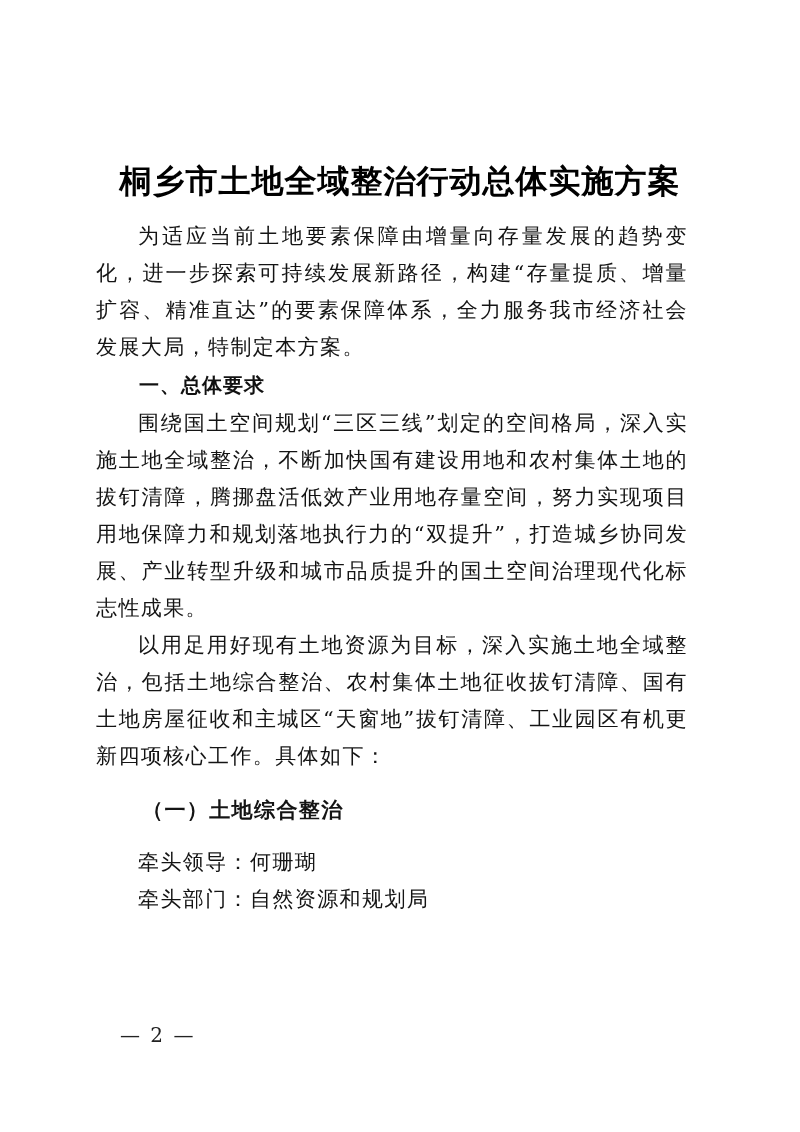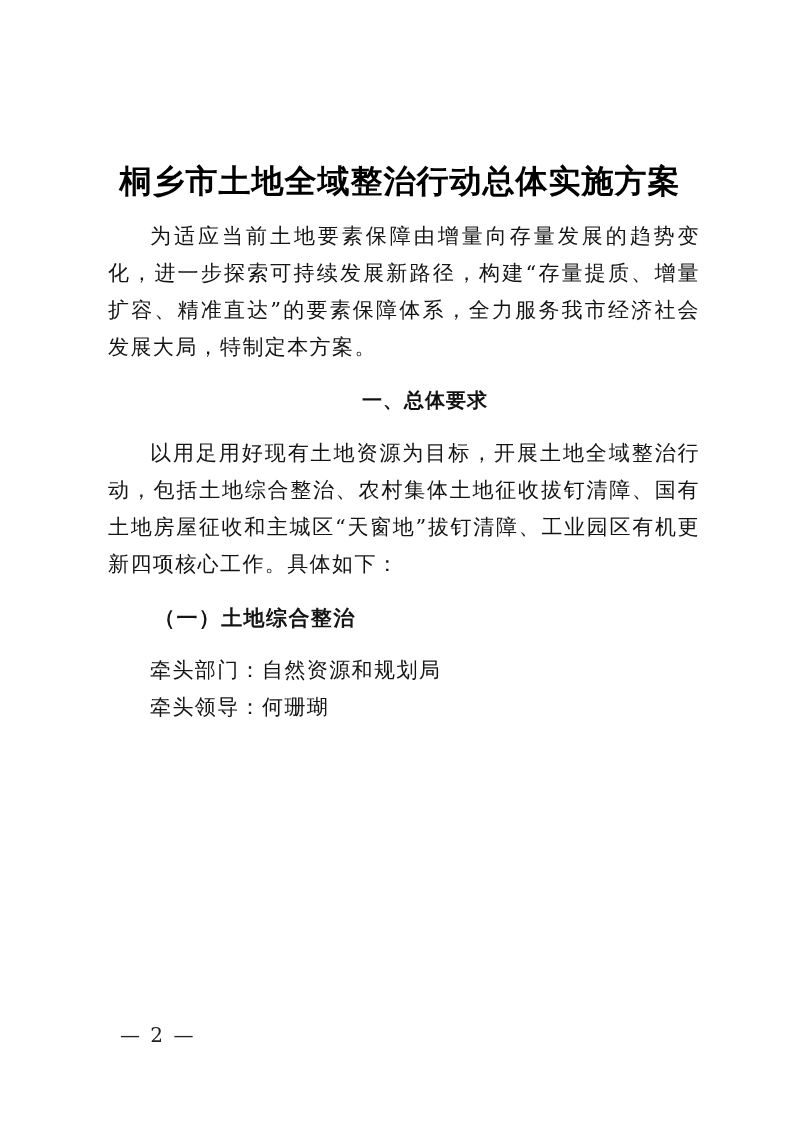--- a/index.html
+++ b/index.html
@@ -30,44 +30,43 @@
       text-align: center;
       font-size: 32px;
       font-weight: bold;
       letter-spacing: 1px;
       line-height: 44px;
       color: #000;
       font-family: "DejaVu Serif", "Liberation Serif", serif;
     }
     .body-text {
       position: absolute;
-      left: 108px;
+      left: 96px;
       width: 592px;
       top: 218px;
     }
     .para {
       font-size: 21px;
       line-height: 37px;
       margin: 0;
       text-align: justify;
       text-align-last: left;
       letter-spacing: 1.4px;
       color: #141414;
     }
     .indent { text-indent: 42px; }
     .heading-1 {
       font-family: "DejaVu Sans", "Liberation Sans", sans-serif;
       font-weight: bold;
       font-size: 20px;
       line-height: 37px;
-      margin: 16px;
+      margin: 1px;
       text-indent: 42px;
       color: #111;
       letter-spacing: 1px;
-      text-align: center;
     }
     .heading-2 {
       font-size: 21px;
       line-height: 37px;
       margin: 16px;
       text-indent: 30px;
       letter-spacing: 1.4px;
       color: #141414;
     }
     .page-number {
@@ -86,24 +85,25 @@
 
 <div class="page">
 
   <h1 class="title">桐乡市土地全域整治行动总体实施方案</h1>
 
   <div class="body-text">
 
     <p class="para indent">为适应当前土地要素保障由增量向存量发展的趋势变化，进一步探索可持续发展新路径，构建“存量提质、增量扩容、精准直达”的要素保障体系，全力服务我市经济社会发展大局，特制定本方案。</p>
 
     <h2 class="heading-1">一、总体要求</h2>
+    <p class="para indent">围绕国土空间规划“三区三线”划定的空间格局，深入实施土地全域整治，不断加快国有建设用地和农村集体土地的拔钉清障，腾挪盘活低效产业用地存量空间，努力实现项目用地保障力和规划落地执行力的“双提升”，打造城乡协同发展、产业转型升级和城市品质提升的国土空间治理现代化标志性成果。</p>
 
-    <p class="para indent">以用足用好现有土地资源为目标，开展土地全域整治行动，包括土地综合整治、农村集体土地征收拔钉清障、国有土地房屋征收和主城区“天窗地”拔钉清障、工业园区有机更新四项核心工作。具体如下：</p>
+    <p class="para indent">以用足用好现有土地资源为目标，深入实施土地全域整治，包括土地综合整治、农村集体土地征收拔钉清障、国有土地房屋征收和主城区“天窗地”拔钉清障、工业园区有机更新四项核心工作。具体如下：</p>
 
     <h3 class="heading-2">（一）土地综合整治</h3>
+    <p class="para indent">牵头领导：何珊瑚</p>
     <p class="para indent">牵头部门：自然资源和规划局</p>
-    <p class="para indent">牵头领导：何珊瑚</p>
 
   </div>
 
   <div class="page-number">— 2 —</div>
 
 </div>
 
 </body></html>

